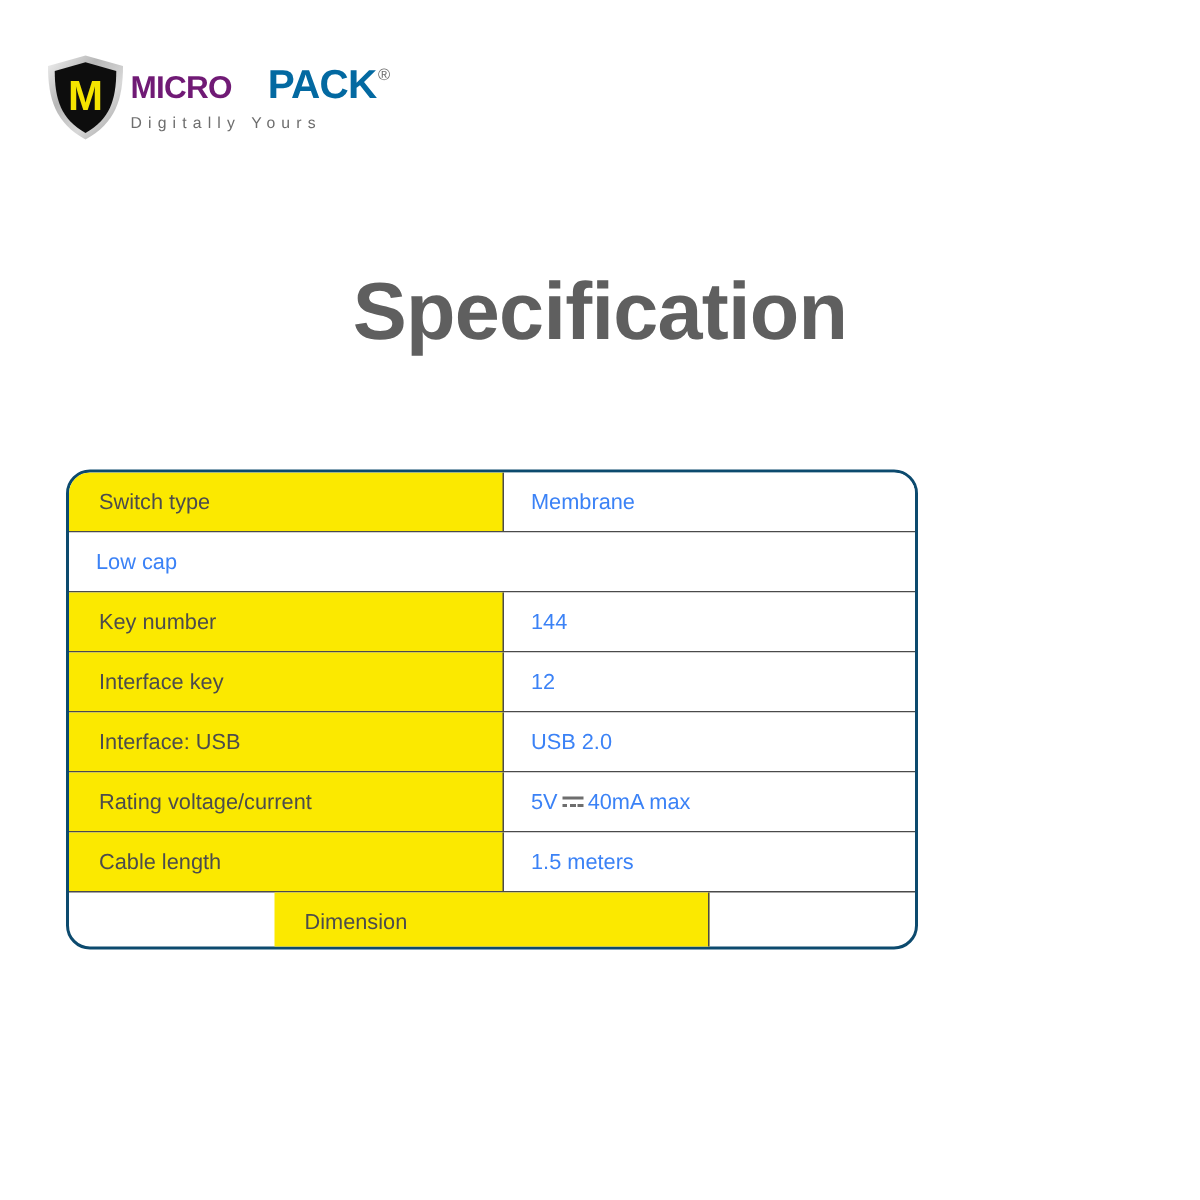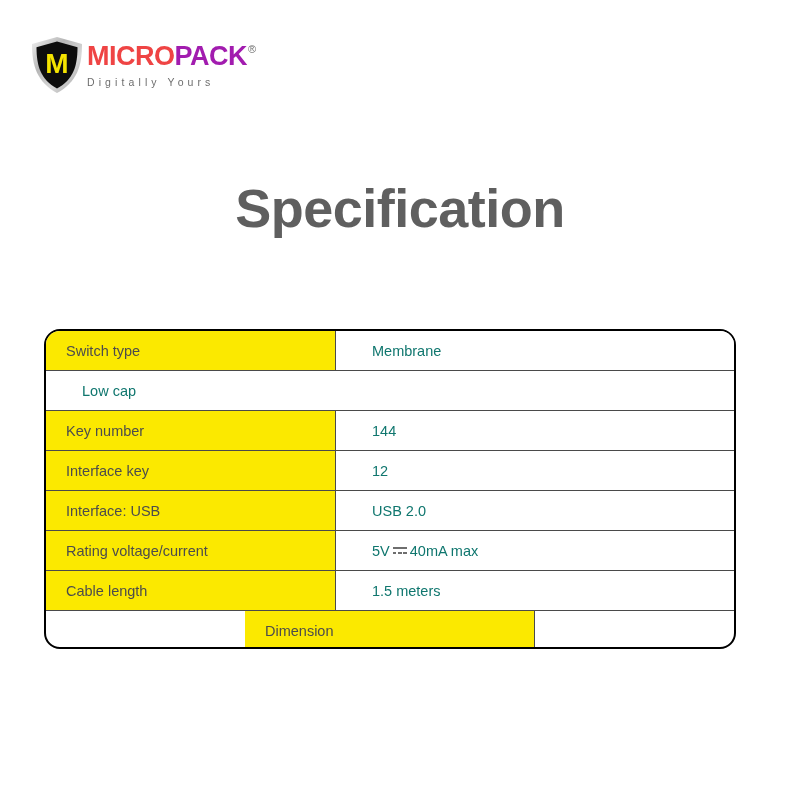--- a/index.html
+++ b/index.html
@@ -36,30 +36,31 @@
     top: 7px;
     width: 190px;
   }
   #wordmark-row {
     white-space: nowrap;
     line-height: 1;
   }
   .wm-dark {
     font-family: "Liberation Sans", sans-serif;
     font-weight: bold;
-    font-size: 27px;
+    font-size: 21px;
     letter-spacing: -0.5px;
-    color: #ef4444;
+    color: #701a75;
   }
   .wm-gray {
     font-family: "Liberation Sans", sans-serif;
     font-weight: bold;
     font-size: 27px;
     letter-spacing: -0.5px;
-    color: #a21caf;
+    color: #0369a1;
+    margin-left: 24px;
   }
   .wm-reg {
     font-family: "Liberation Sans", sans-serif;
     font-size: 11px;
     color: #6f6f6f;
     vertical-align: super;
     position: relative;
     top: -6px;
     left: 1px;
   }
@@ -84,25 +85,25 @@
     font-weight: bold;
     font-size: 54px;
     letter-spacing: -0.5px;
     color: #5f5f5f;
   }
 
   
   #spec-table {
     position: absolute;
     left: 44px;
-    top: 329px;
-    width: 692px;
+    top: 313px;
+    width: 568px;
     height: 320px;
     box-sizing: border-box;
-    border: 2px solid #000000;
+    border: 2px solid #0c4a6e;
     border-radius: 16px;
     overflow: hidden;
     background: #ffffff;
   }
   .spec-row {
     display: flex;
     height: 40px;
     box-sizing: border-box;
     border-bottom: 1.6px solid #4a4a4a;
   }
@@ -122,24 +123,24 @@
     font-family: "Liberation Sans", sans-serif;
     font-size: 14.5px;
     color: #4c4c4c;
   }
   .spec-value {
     flex: 1 1 auto;
     box-sizing: border-box;
     background: #ffffff;
     display: flex;
     align-items: center;
-    padding-left: 36px;
+    padding-left: 18px;
     font-family: "Liberation Sans", sans-serif;
     font-size: 14.5px;
-    color: #0f766e;
+    color: #3b82f6;
   }
   .dc-symbol {
     display: inline-block;
     width: 14px;
     height: 9px;
     position: relative;
     margin: 0 3px;
     vertical-align: middle;
   }
   .dc-symbol .dc-solid {

